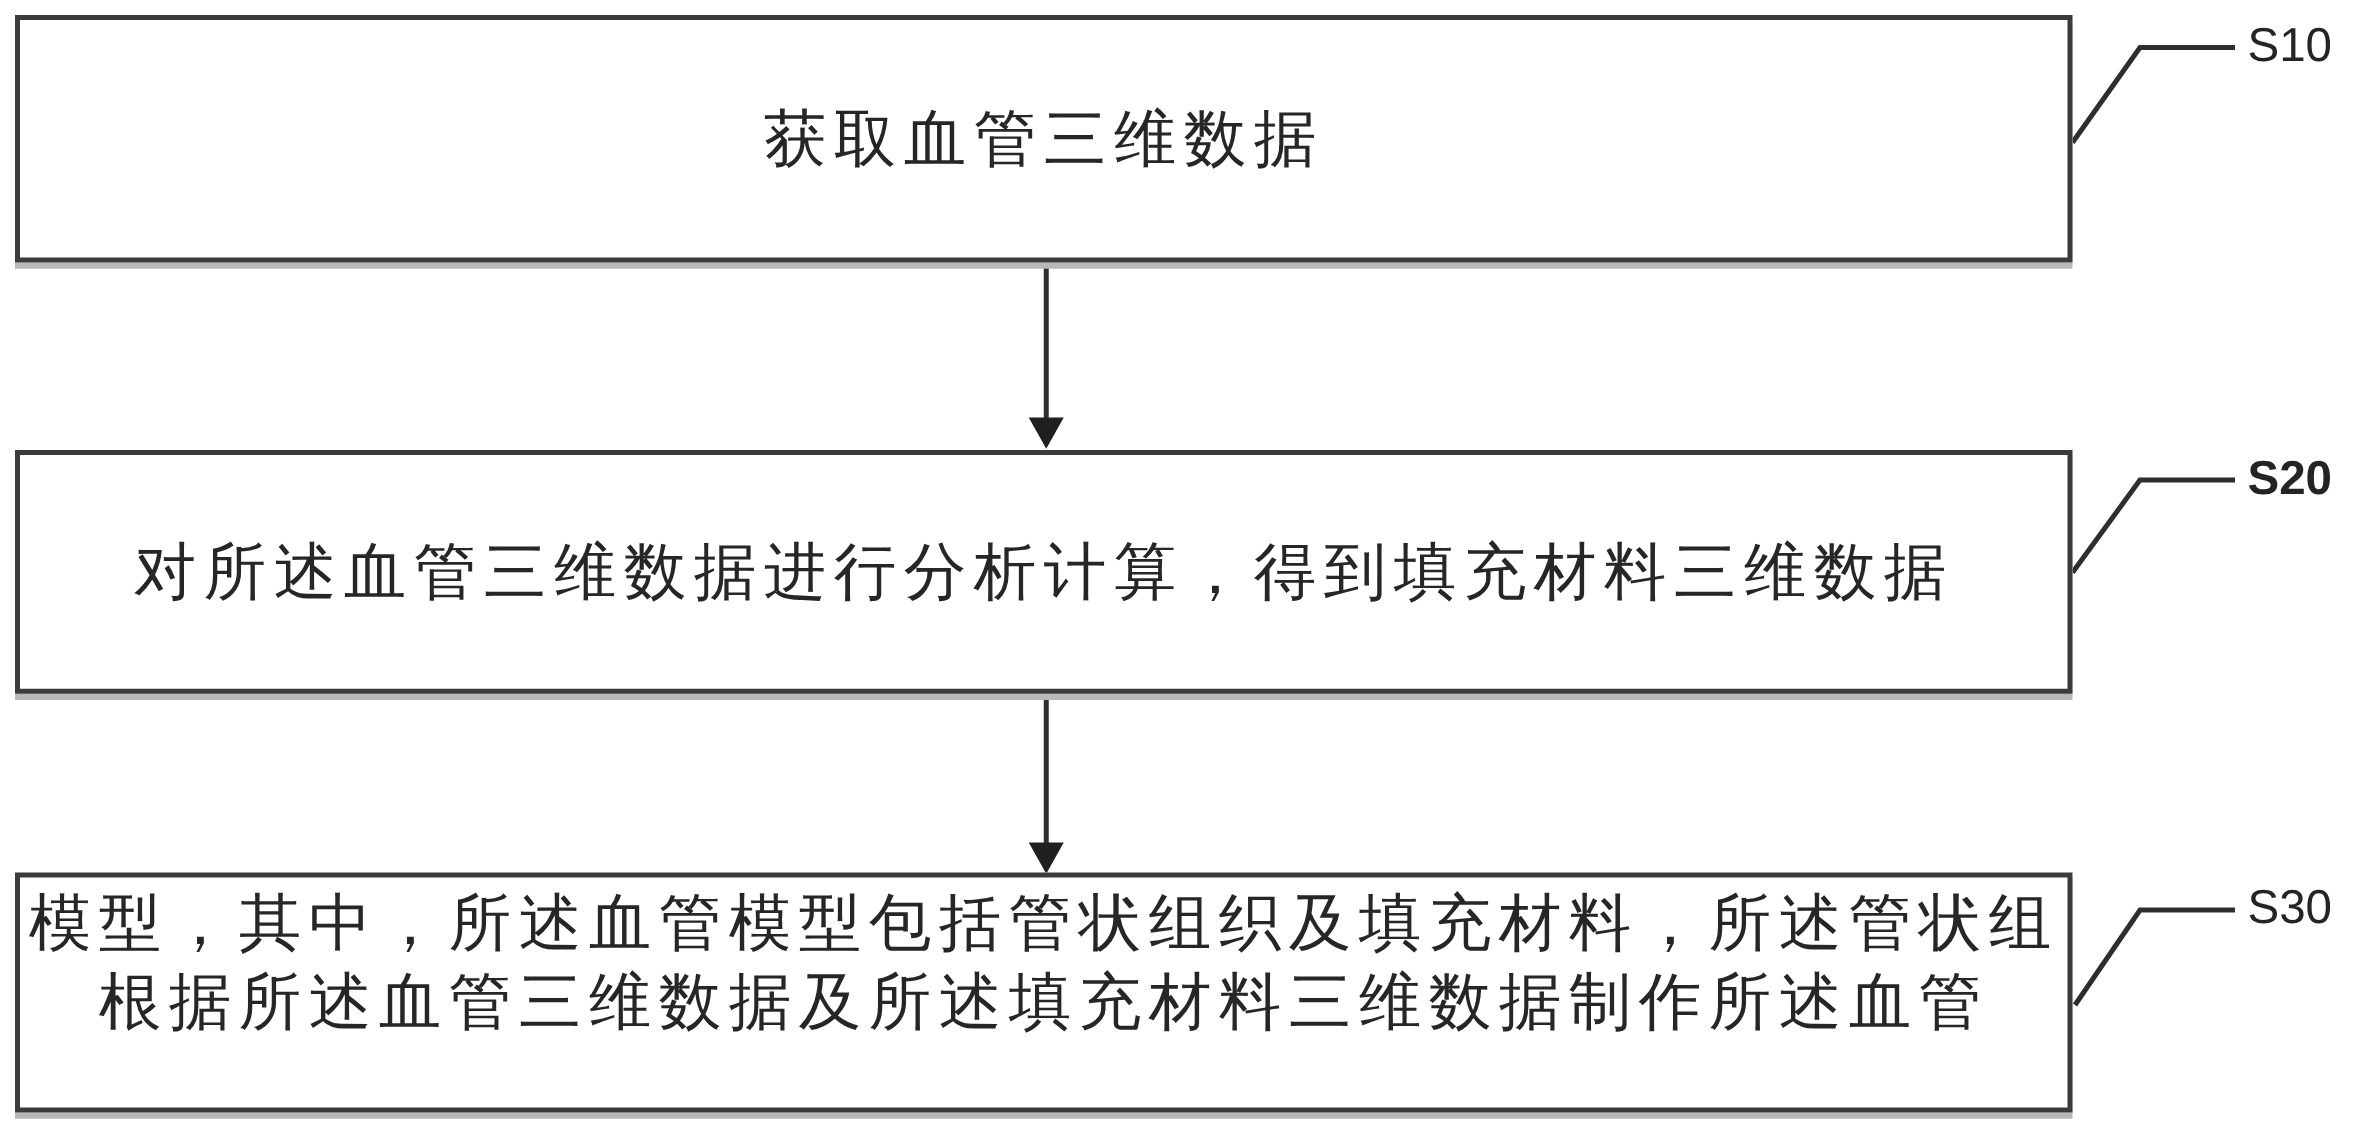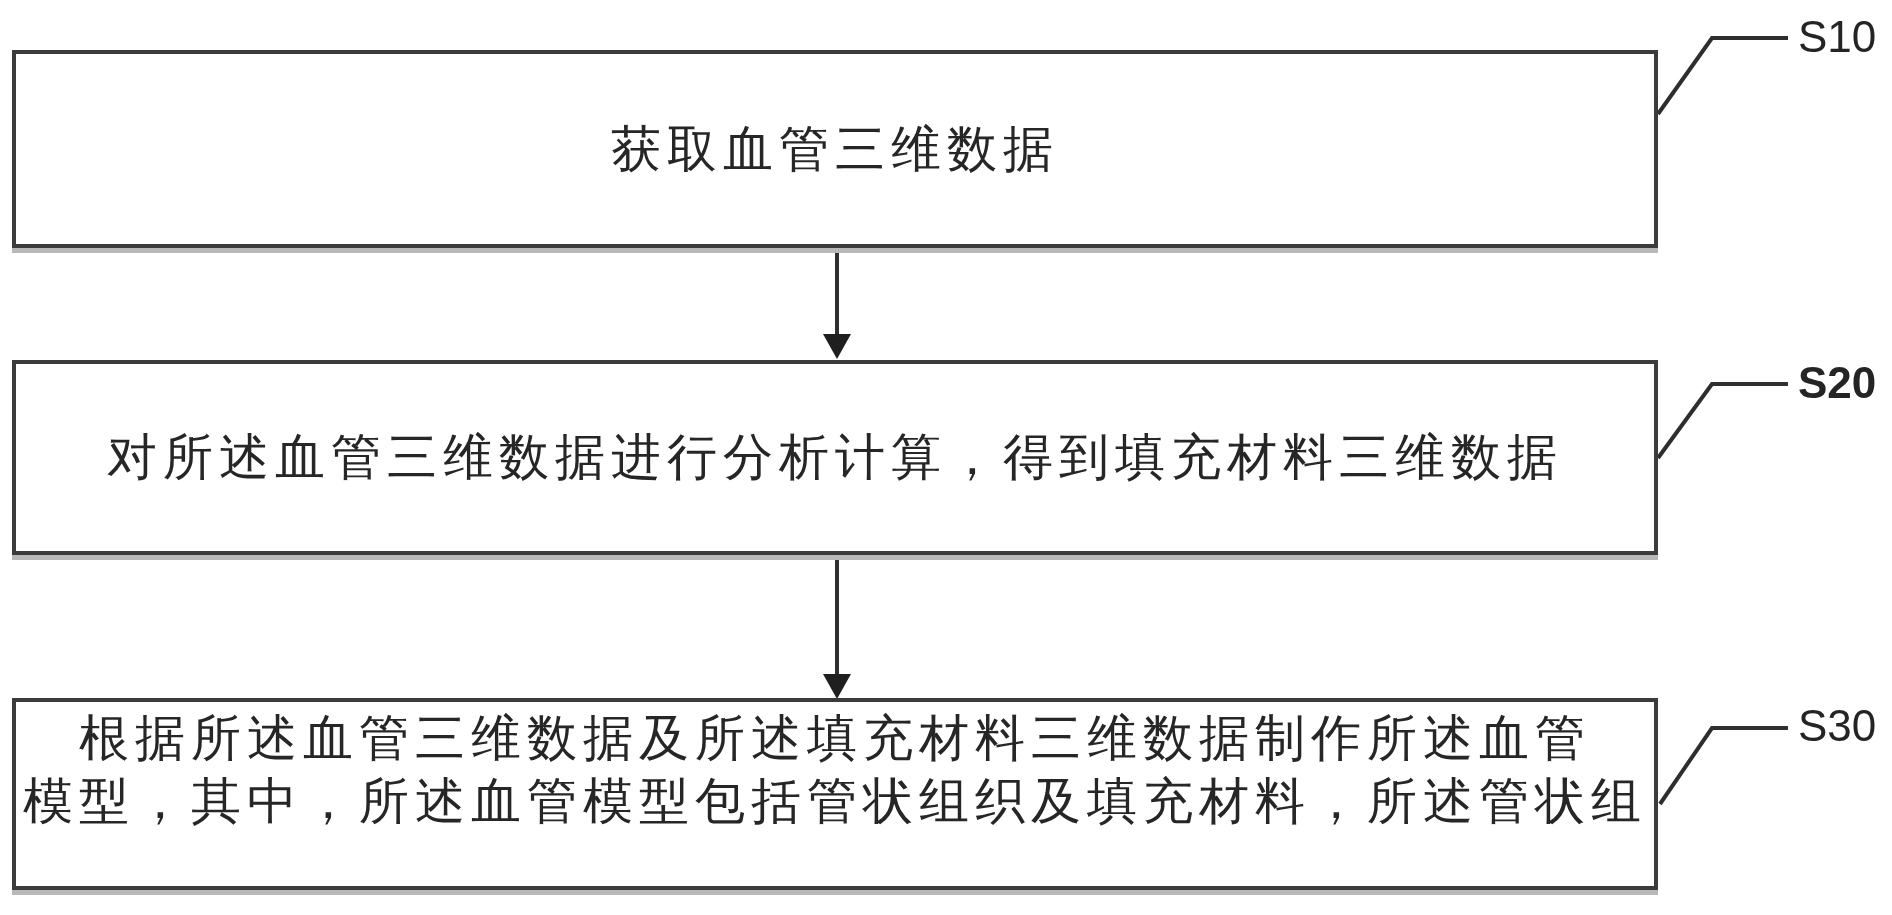--- a/index.html
+++ b/index.html
@@ -37,28 +37,28 @@
     align-items: center;
     color: #262626;
   }
   .flow-box .line {
     font-size: 50px;
     letter-spacing: 6px;
     line-height: 63px;
     text-align: center;
     white-space: nowrap;
   }
-  #box1 { top: 12px;  height: 198px; margin-top: 38px; }
+  #box1 { top: 12px;  height: 198px; }
   #box2 { top: 360px; height: 195px; justify-content: center; }
   #box3 { top: 698px; height: 192px; justify-content: flex-start; padding-top: 5px; }
   .step-label {
     position: absolute;
     left: 1798px;
     font-family: "Liberation Sans", "DejaVu Sans", sans-serif;
-    font-size: 44px;
+    font-size: 38px;
     line-height: 50px;
     color: #242424;
     white-space: nowrap;
   }
   #label-s10 { top: 12px; }
   #label-s20 { top: 358px; font-weight: bold; }
   #label-s30 { top: 701px; }
 </style>
 </head>
 <body>
@@ -80,21 +80,21 @@
 
   <div class="flow-box" id="box1">
     <div class="line">获取血管三维数据</div>
   </div>
 
   <div class="flow-box" id="box2">
     <div class="line">对所述血管三维数据进行分析计算，得到填充材料三维数据</div>
   </div>
 
   <div class="flow-box" id="box3">
+    <div class="line">模型，其中，所述血管模型包括管状组织及填充材料，所述管状组</div>
     <div class="line">根据所述血管三维数据及所述填充材料三维数据制作所述血管</div>
-    <div class="line">模型，其中，所述血管模型包括管状组织及填充材料，所述管状组</div>
   </div>
 
   <div class="step-label" id="label-s10">S10</div>
   <div class="step-label" id="label-s20">S20</div>
   <div class="step-label" id="label-s30">S30</div>
 
 </div>
 
 </body></html>

